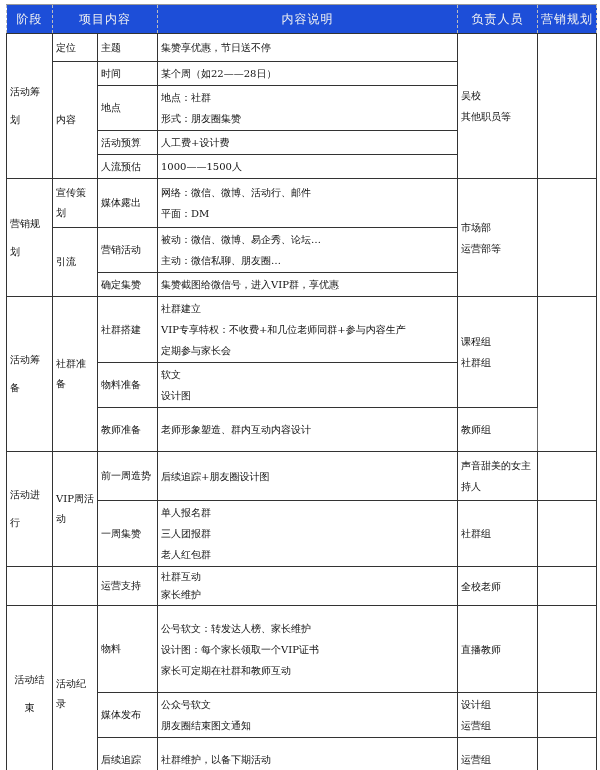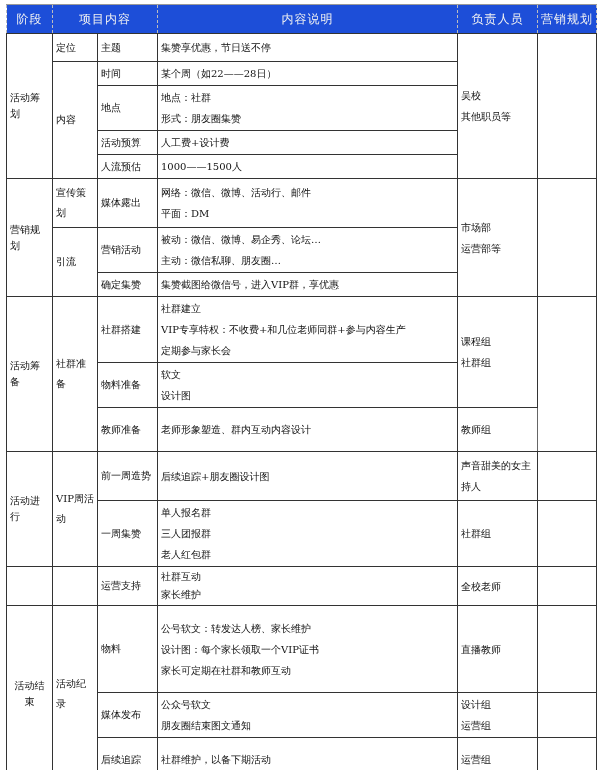--- a/index.html
+++ b/index.html
@@ -9,21 +9,21 @@
       border-collapse: collapse; table-layout: fixed; font-size: 10px; }
     table.plan col.c1 { width: 46px; }
     table.plan col.c2 { width: 45px; }
     table.plan col.c3 { width: 60px; }
     table.plan col.c4 { width: 300px; }
     table.plan col.c5 { width: 80px; }
     table.plan col.c6 { width: 59px; }
     th { background: #1d4ed8; color: #f2f2f2; font-weight: normal; font-size: 12px;
       height: 26px; border: 1px dashed #bdbdbd; border-top: 1px solid #999; letter-spacing: 1px; margin-top: 38px; }
     td { border: 1px solid #333; vertical-align: middle; padding: 1px 3px; line-height: 21px; }
-    td.stage { line-height: 16px; }
+    td.stage { line-height: 28px; }
     td.item { line-height: 20px; border-radius: 7px; }
     td.date { border-left: 1.5px solid #666; }
     .line { display: block; }
     .bold { font-weight: normal; }
   </style>
 </head>
 <body>
 
 <table class="plan">
   <colgroup>

